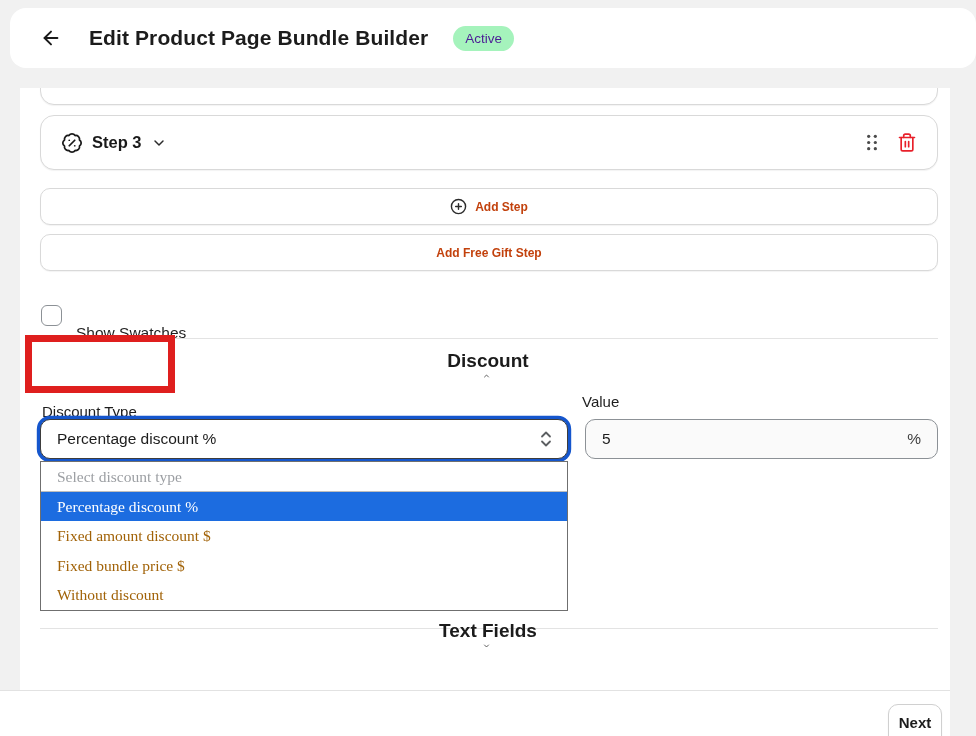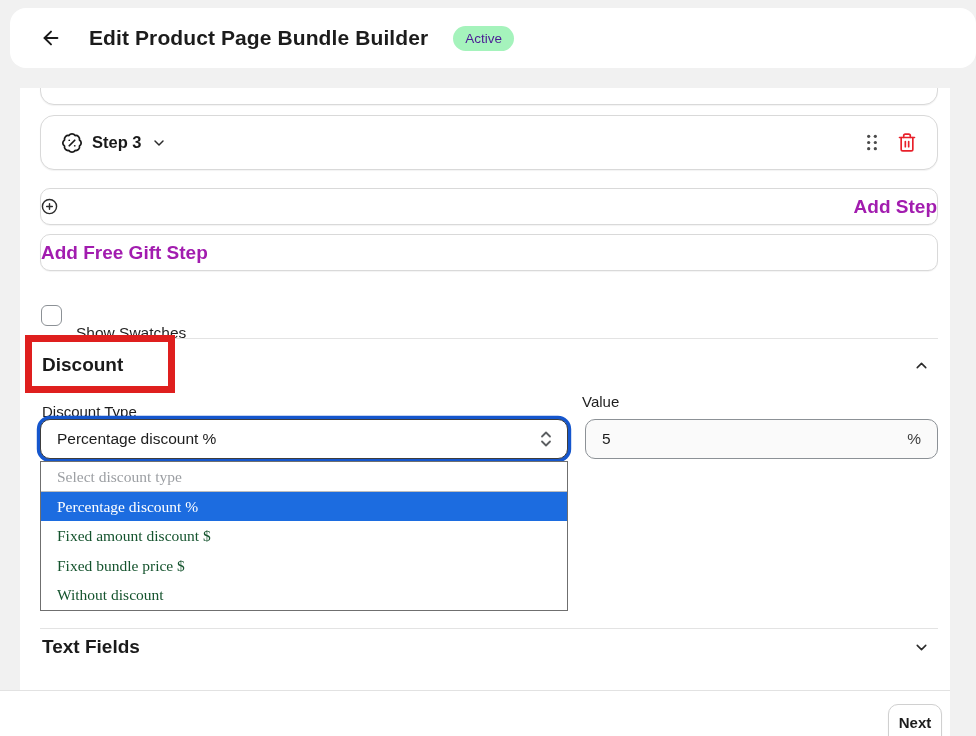--- a/index.html
+++ b/index.html
@@ -27,38 +27,38 @@
     display:flex; align-items:center; justify-content:space-between; padding:0 20px;gap:36px; }
   .step-left { display:flex; align-items:center; gap:9px; color:#1a1a1a; }
   .step-left svg.badge-ic { width:22px; height:22px; }
   .step-label { font-size:16.5px; font-weight:700; color:#1a1a1a; }
   .chev { width:16px; height:16px; color:#2b2b2b; }
   .step-right { display:flex; align-items:center; gap:18px; }
   .drag-handle { width:14px; height:19px; cursor:grab; }
   .trash { width:20px; height:21px; color:#e8202a; cursor:pointer; }
 
   .wide-btn { left:20px; width:898px; height:37px; border-radius:10px; cursor:pointer;
-    display:flex; align-items:center; justify-content:space-between; gap:8px;
-    font-size:19px; font-weight:700; color:#a21caf; }
+    display:flex; align-items:center; justify-content:center; gap:8px;
+    font-size:12px; font-weight:700; color:#c2410c; }
   .add-step-btn { top:100px; }
   .add-gift-btn { top:146px; }
   .plus-ic { width:17px; height:17px; color:#2b2b2b; }
 
   .swatches-row { position:absolute; left:21px; top:201px; display:flex; align-items:center; gap:14px; }
   .checkbox { width:21px; height:21px; border:1.6px solid #8c9196; border-radius:6px; background:#fff; cursor:pointer; }
   .swatches-label { font-size:15.5px; color:#1f1f1f;margin-top:35px; }
 
   .divider { position:absolute; left:20px; width:898px; height:1px; background:#e3e3e3; }
   .divider-1 { top:250px; }
   .divider-2 { top:540px; }
 
   .section-head { position:absolute; left:22px; right:16px; display:flex;
-    align-items:center; justify-content:space-between; cursor:pointer; }
+    align-items:center; justify-content:space-between; cursor:pointer;flex-direction:column; }
   .discount-head { top:262px; height:30px; }
-  .textfields-head { top:544px; height:30px; }
+  .textfields-head { top:532px; height:30px; }
   .section-title { font-size:19px; font-weight:700; color:#1b1b1b; }
   .section-chev { width:17px; height:17px; color:#2b2b2b; margin-right:4px; }
 
   .field-label { position:absolute; top:305px; font-size:15px; color:#1d1d1d; }
   .label-type { left:22px;margin-top:10px; }
   .label-value { left:562px; }
 
   .select-box { position:absolute; left:20px; top:331px; width:528px; height:40px;
     background:#fff; border:1.6px solid #3d3d3d; border-radius:10px;
     box-shadow:0 0 0 3.2px #1556cd; display:flex; align-items:center;
@@ -69,21 +69,21 @@
   .value-input-wrap { position:absolute; left:565px; top:331px; width:353px; height:40px;
     background:#fafafa; border:1px solid #8c9196; border-radius:10px;
     display:flex; align-items:center; padding:0 16px; }
   .value-input { flex:1; border:none; outline:none; background:transparent;
     font-size:15.5px; color:#1c1c1c; font-family:"Liberation Sans", sans-serif; }
   .value-suffix { font-size:15.5px; color:#3f3f3f; }
 
   .dropdown { position:absolute; left:20px; top:373px; width:528px; background:#ffffff;
     border:1px solid #6f6f6f; z-index:5;font-family:Liberation Serif, serif; }
   .opt { height:29.6px; line-height:29.6px; padding-left:16px; font-size:15.5px;
-    color:#14532d; cursor:pointer; white-space:nowrap; }
+    color:#a16207; cursor:pointer; white-space:nowrap; }
   .opt.placeholder { color:#9c9fa3; border-bottom:1px solid #bdbdbd; }
   .opt.selected { background:#1c6ce0; color:#ffffff; }
 
   
   .footer { position:absolute; left:0; top:690px; width:950px; height:46px;
     background:#ffffff; border-top:1px solid #e2e2e2; }
   .next-btn { position:absolute; left:888px; top:704px; width:54px; height:44px;
     background:#ffffff; border:1px solid #d0d0d0; border-radius:10px;
     box-shadow:0 1px 2px rgba(0,0,0,0.06); font-size:15px; font-weight:700;
     color:#1c1c1c; display:flex; align-items:flex-start; justify-content:center;

